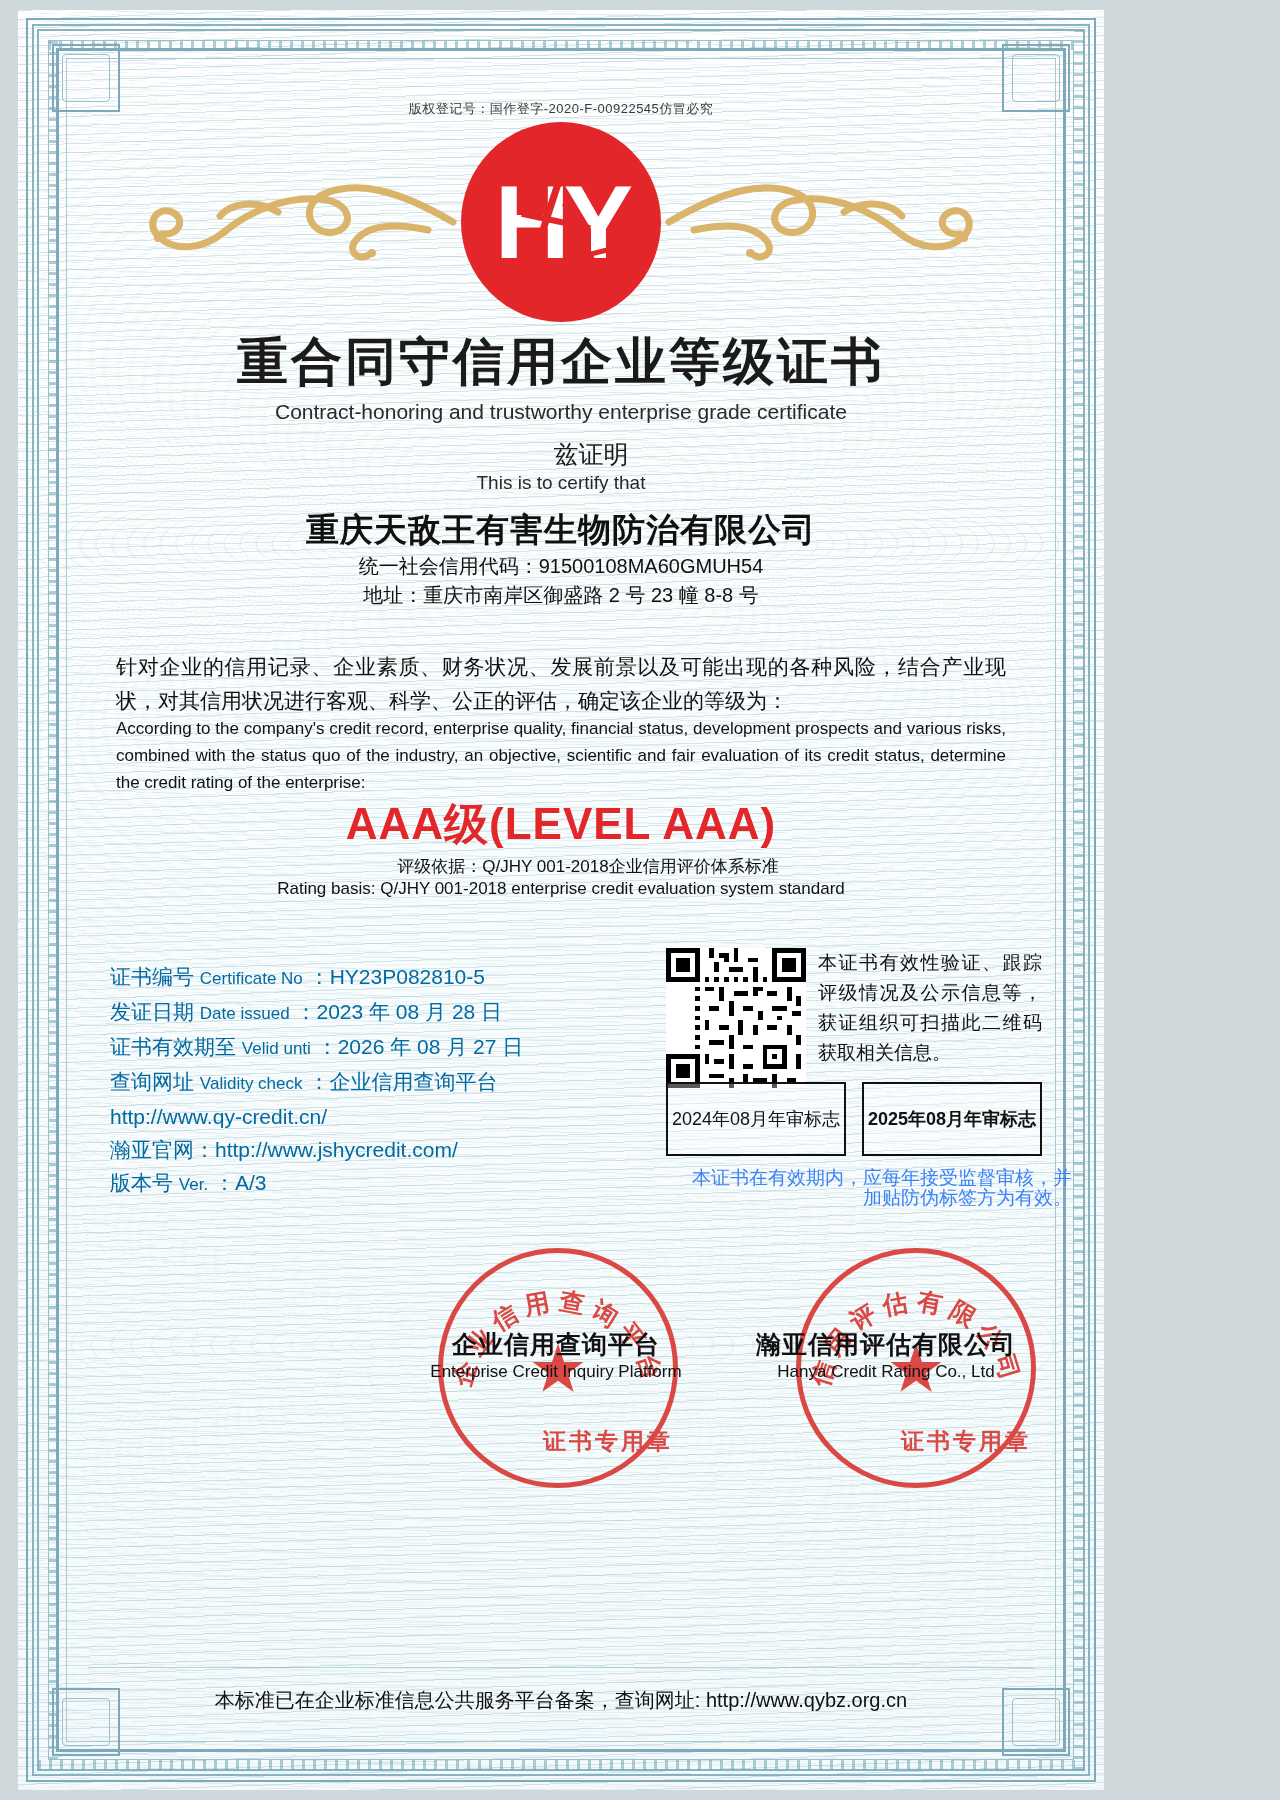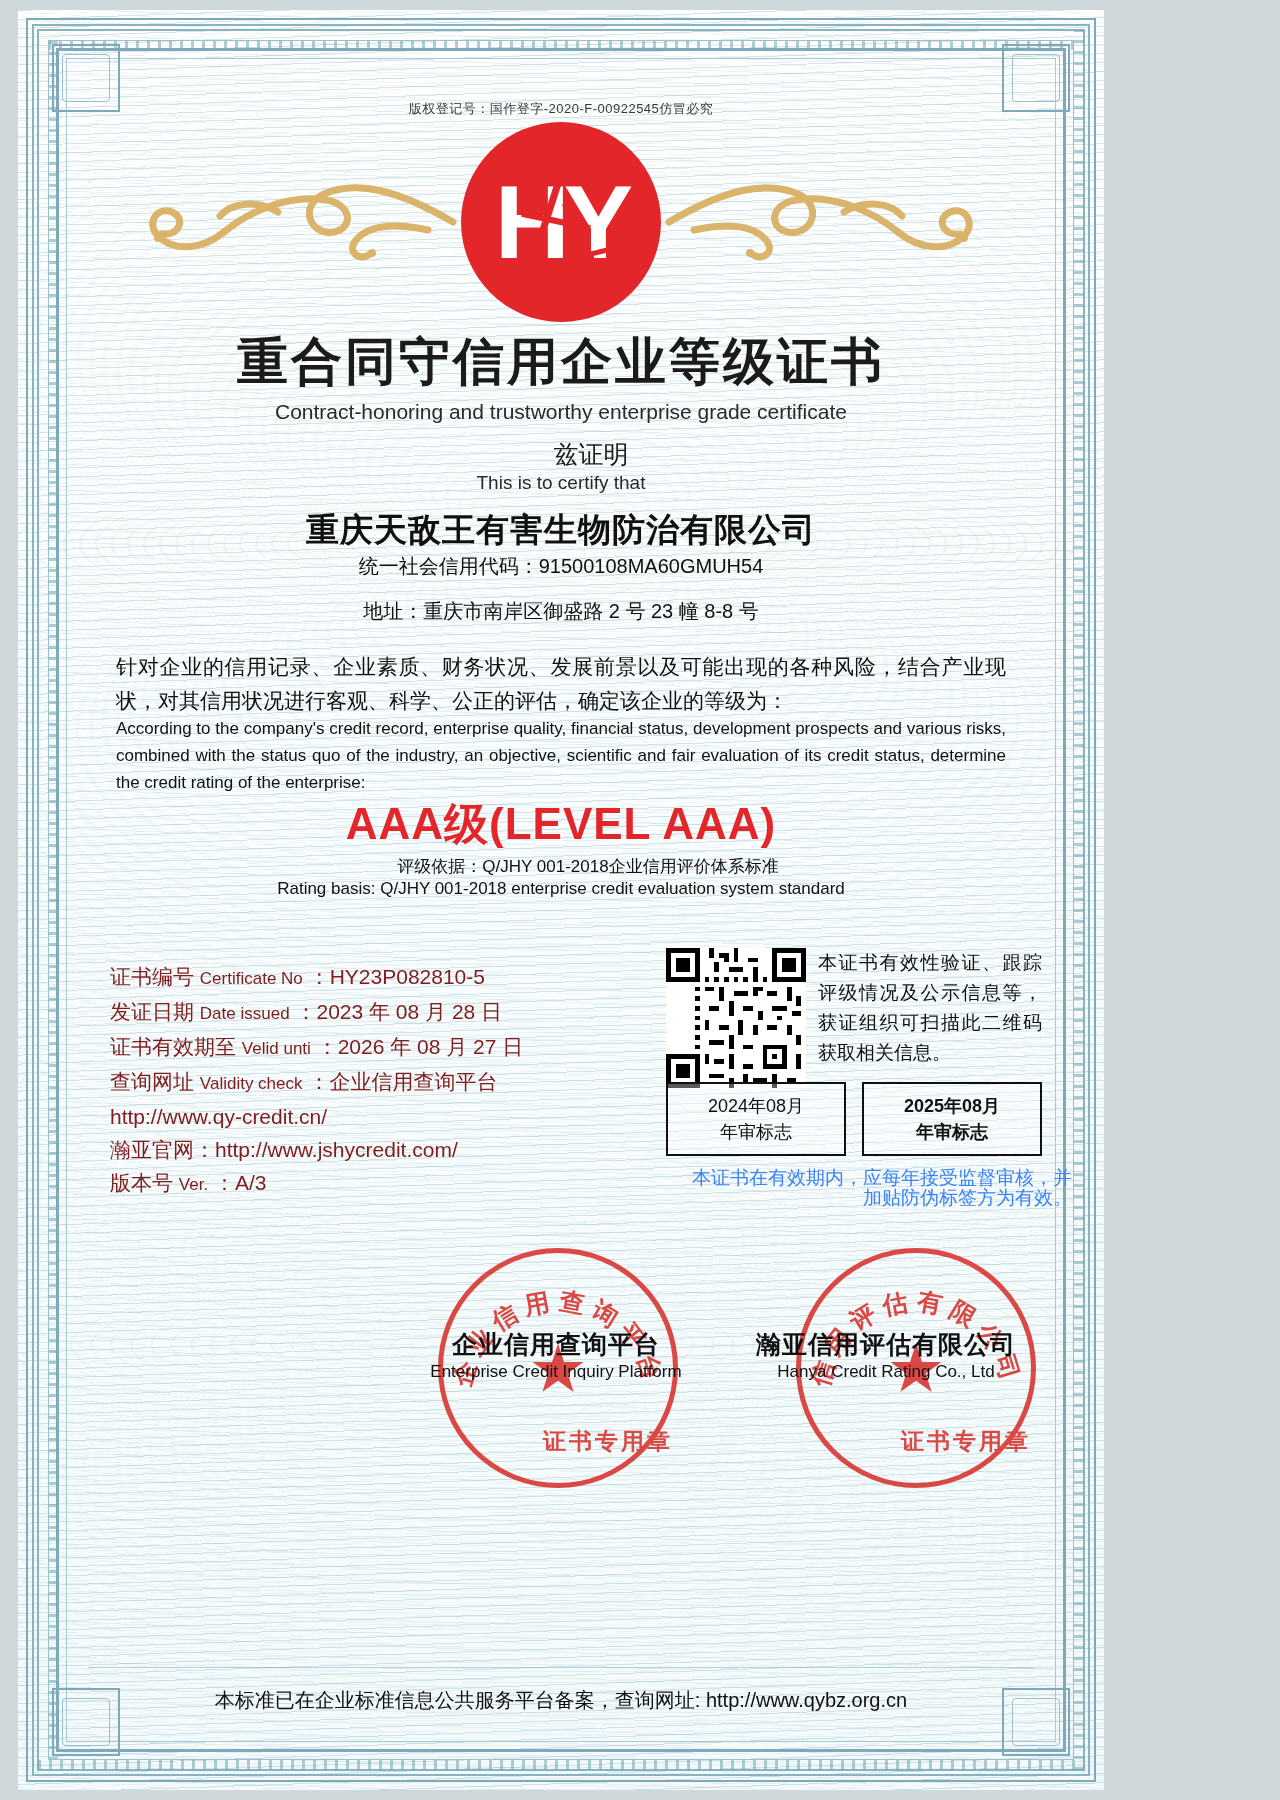--- a/index.html
+++ b/index.html
@@ -122,21 +122,21 @@
   .company{
     position:absolute;top:498px;left:0;width:100%;text-align:center;
     font-size:33px;font-weight:bold;color:#111;letter-spacing:1px;
   }
   .credit-code{
     position:absolute;top:543px;left:0;width:100%;text-align:center;
     font-size:20px;color:#111;
   }
   .address{
     position:absolute;top:572px;left:0;width:100%;text-align:center;
-    font-size:20px;color:#111;margin-top:16px;
+    font-size:20px;color:#111;
   }
 
   
   .para-cn{
     position:absolute;top:640px;left:98px;width:890px;
     font-size:21px;line-height:34px;color:#111;text-align:justify;
   }
   .para-en{
     position:absolute;top:705px;left:98px;width:890px;
     font-size:17px;line-height:27px;color:#111;text-align:justify;
@@ -150,42 +150,42 @@
     font-size:17px;color:#111;padding-left:27px;
   }
   .basis-en{
     position:absolute;top:869px;left:0;width:100%;text-align:center;
     font-size:17px;color:#111;
   }
 
   
   .info{
     position:absolute;top:950px;left:92px;width:540px;
-    font-size:21px;line-height:33px;color:#7f1d1d;
+    font-size:21px;line-height:33px;color:#0369a1;
   }
   .info .lbl-en{font-size:17px;}
   .info .url{font-size:21px;}
 
   
   .qr{
     position:absolute;top:938px;left:648px;width:140px;height:140px;background:#fff;
   }
   .qr canvas,.qr .qrgrid{display:block;}
   .qrgrid{width:140px;height:140px;}
   .note-right{
     position:absolute;top:938px;left:800px;width:224px;
     font-size:19px;line-height:30px;color:#111;text-align:justify;
   }
   .stamps-row{
     position:absolute;top:1072px;left:648px;width:376px;
     display:flex;gap:0;
   }
   .stamp-box{
     width:176px;height:70px;border:2px solid #111;
-    display:flex;flex-direction:column;align-items:center;justify-content:center;
+    display:flex;flex-direction:row;align-items:center;justify-content:center;
     font-size:18px;line-height:26px;color:#111;background:rgba(255,255,255,.35);
   }
   .stamp-box + .stamp-box{margin-left:16px;font-weight:bold;}
   .note-bottom{
     position:absolute;top:1158px;left:668px;width:386px;
     font-size:19px;line-height:20px;color:#3b82f6;text-align:right;
   }
 
   
   .seal{

